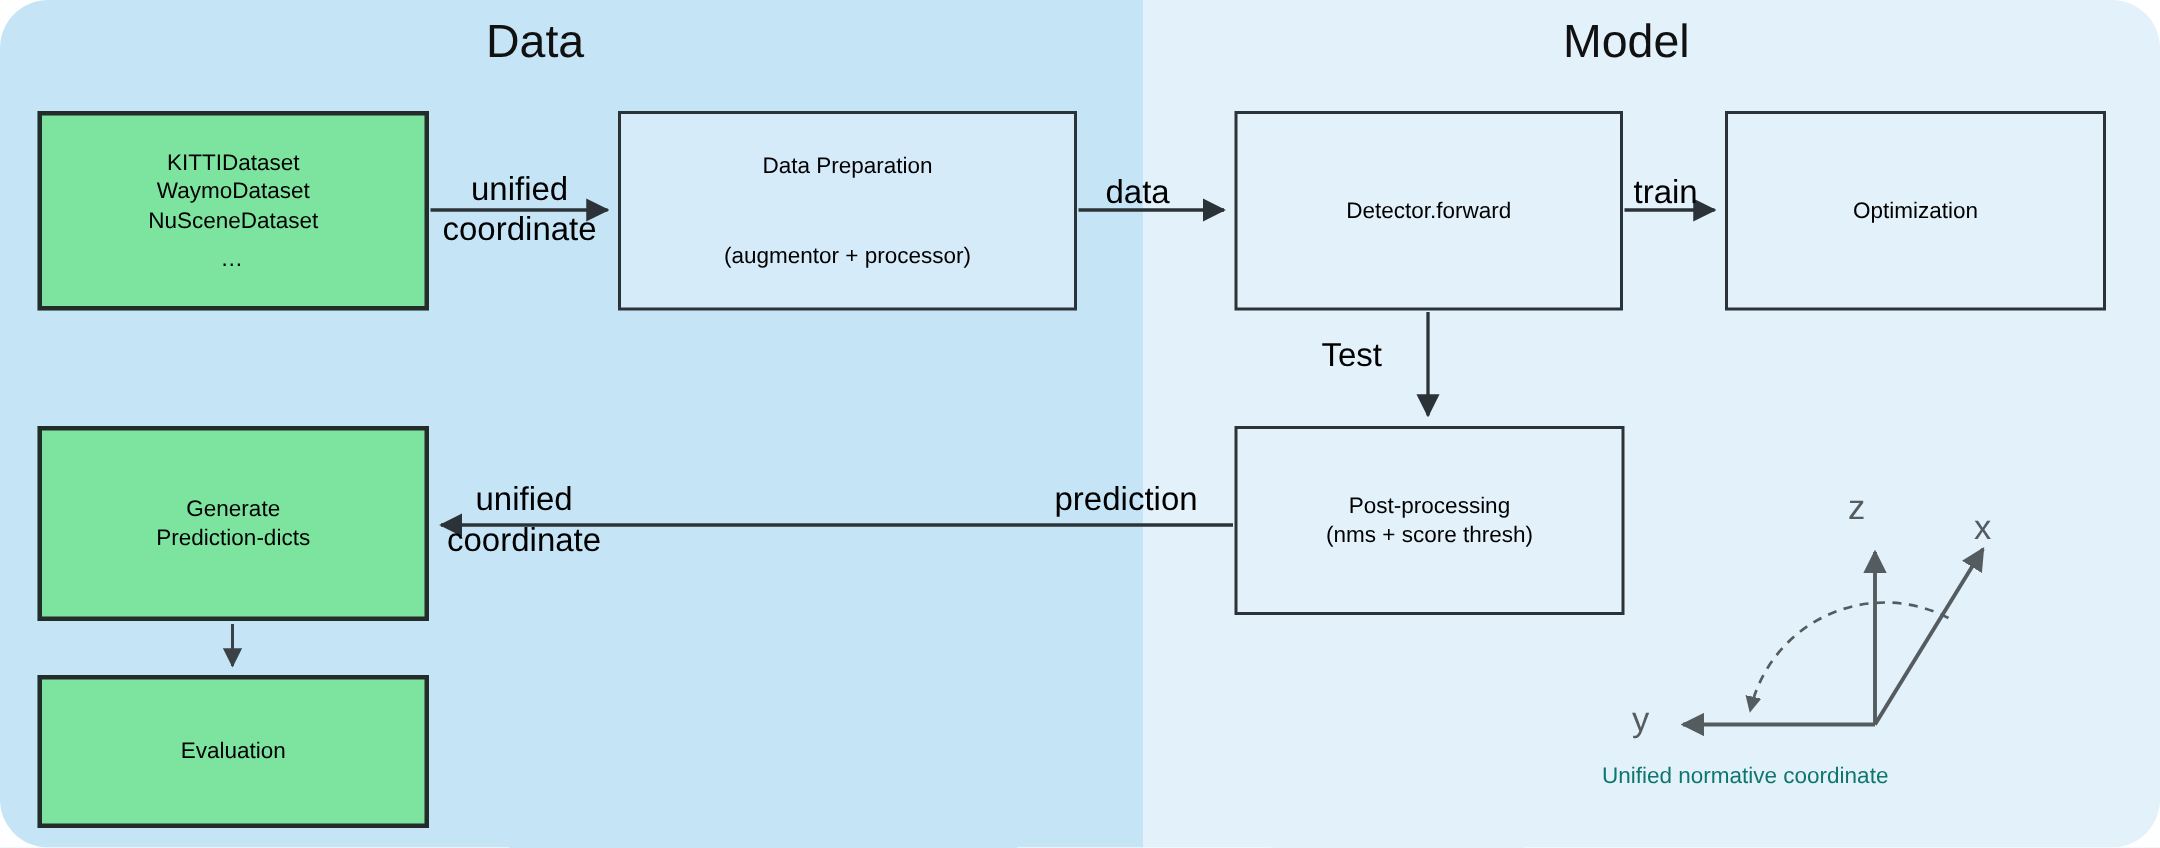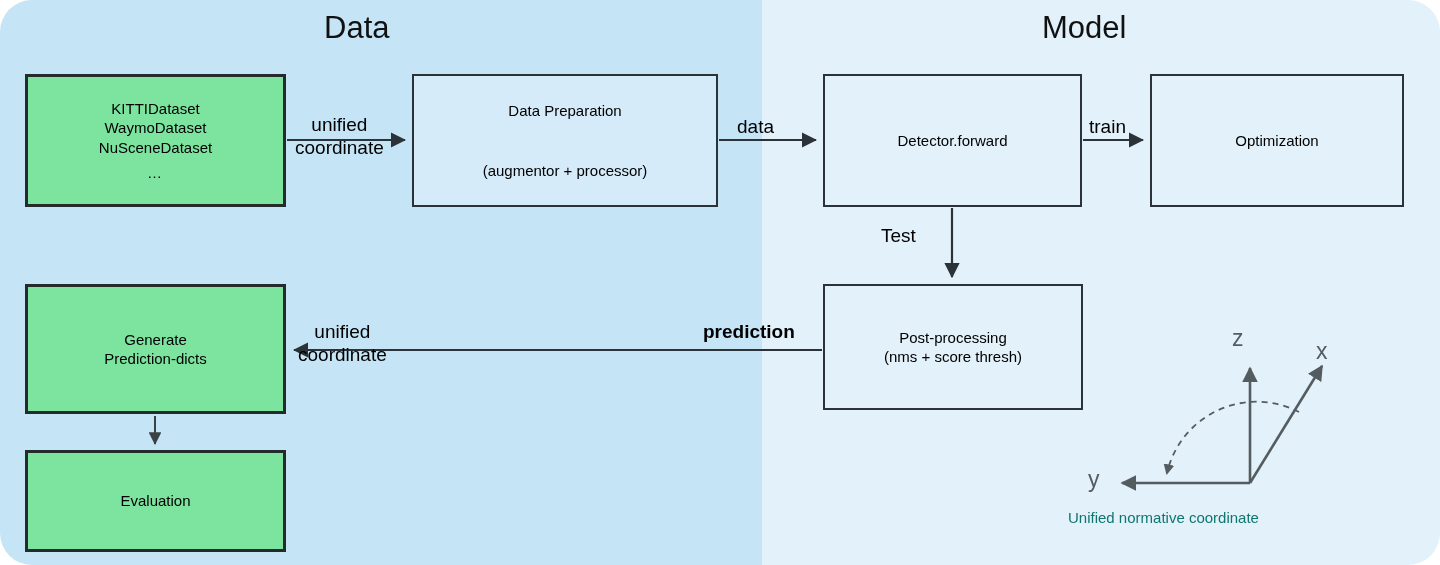--- a/index.html
+++ b/index.html
@@ -71,31 +71,31 @@
 
   svg#edges {
     position: absolute;
     left: 0; top: 0;
     width: 1440px; height: 565px;
     pointer-events: none;
   }
 
   .edge-label {
     position: absolute;
-    font-size: 19px;
+    font-size: 22px;
     color: #000000;
     white-space: nowrap;
     line-height: 1.22;
     text-align: center;
   }
   #lbl-unified-1   { left: 295px; top: 113px; }
   #lbl-data        { left: 737px; top: 115px; }
   #lbl-train       { left: 1089px;top: 115px; }
   #lbl-test        { left: 881px; top: 224px; }
-  #lbl-prediction  { left: 703px; top: 320px; font-weight: bold; }
+  #lbl-prediction  { left: 703px; top: 320px; }
   #lbl-unified-2   { left: 298px; top: 320px; }
 
   .axis-label {
     position: absolute;
     font-size: 23px;
     color: #555c60;
     white-space: nowrap;
   }
   #ax-z { left: 1232px; top: 325px; }
   #ax-x { left: 1316px; top: 338px; }

